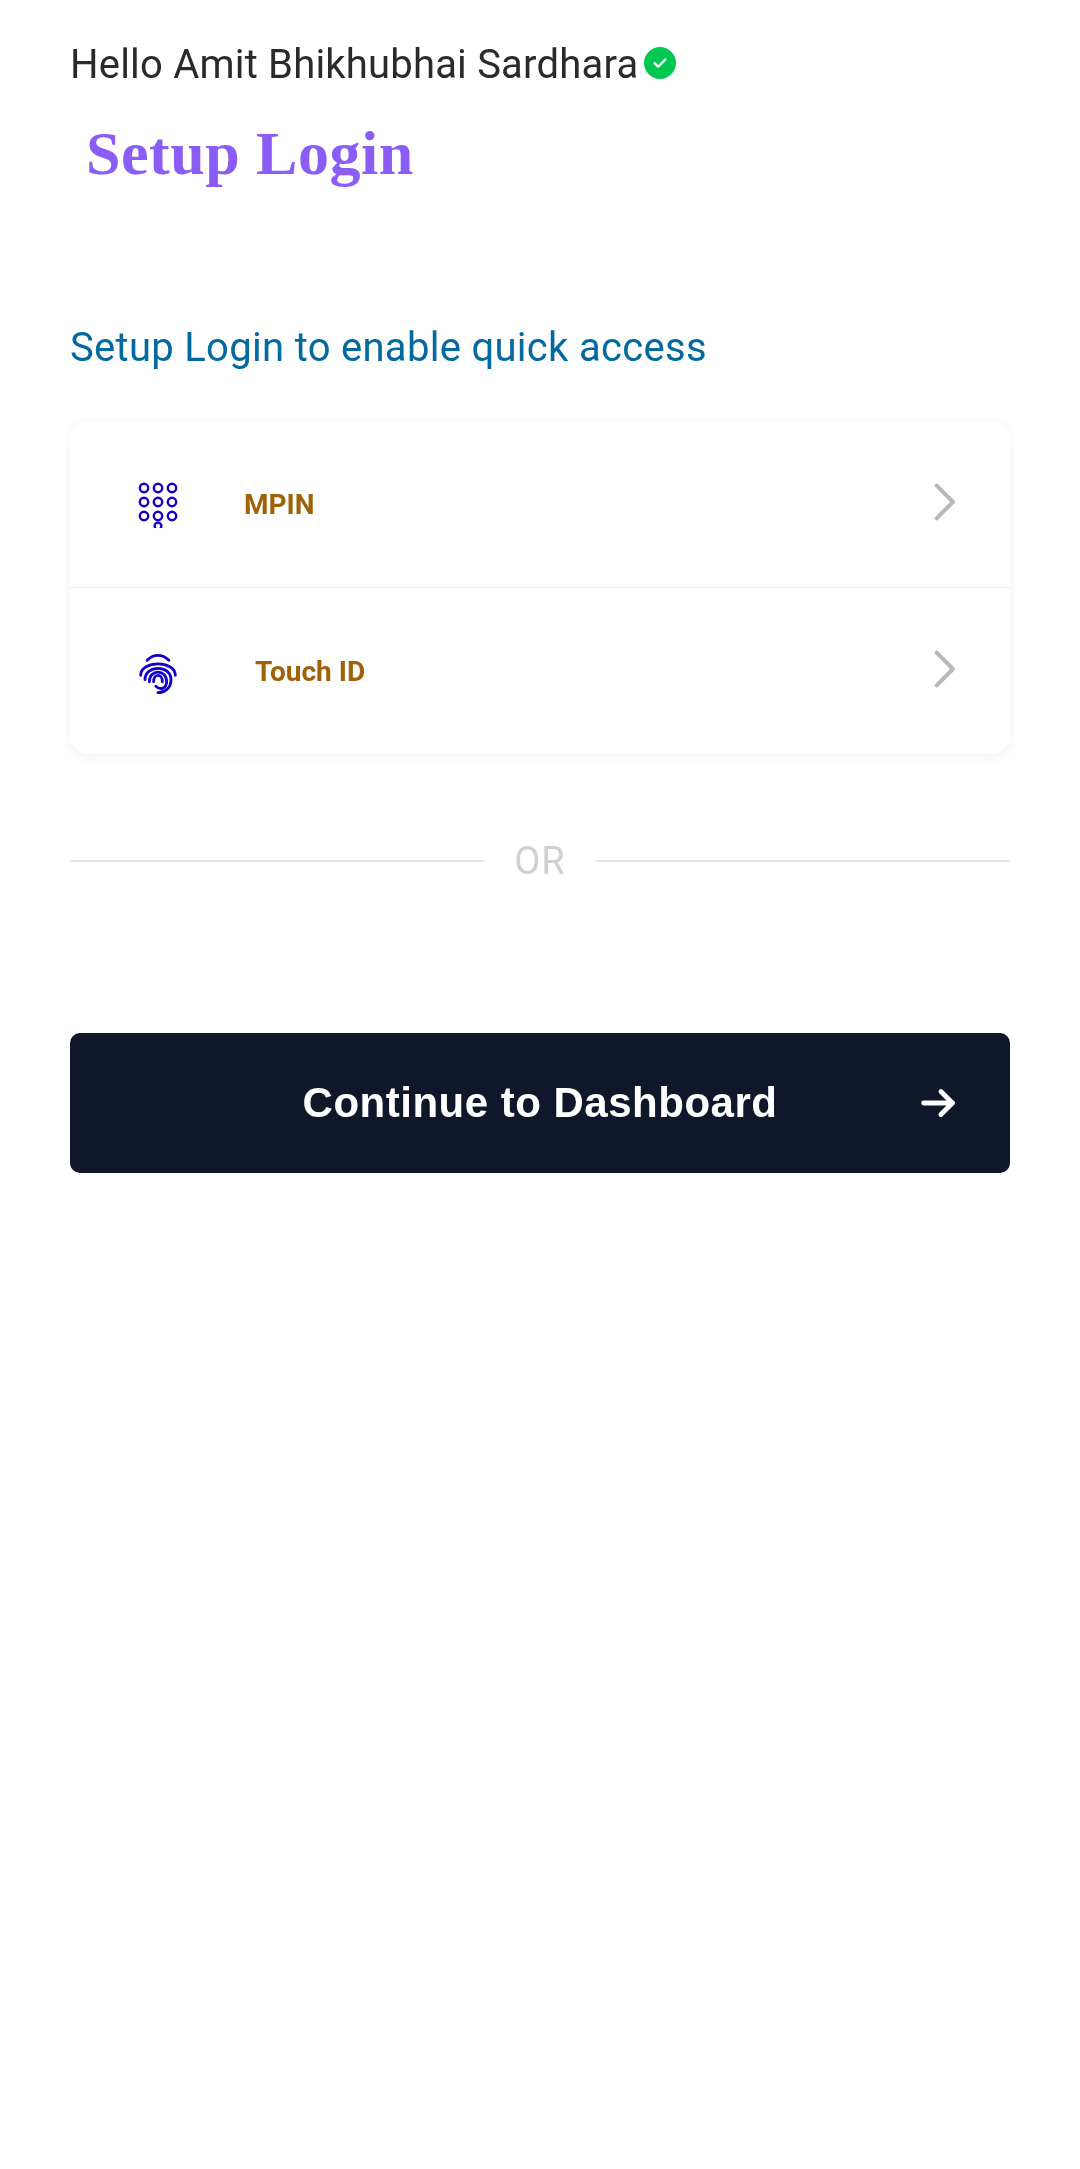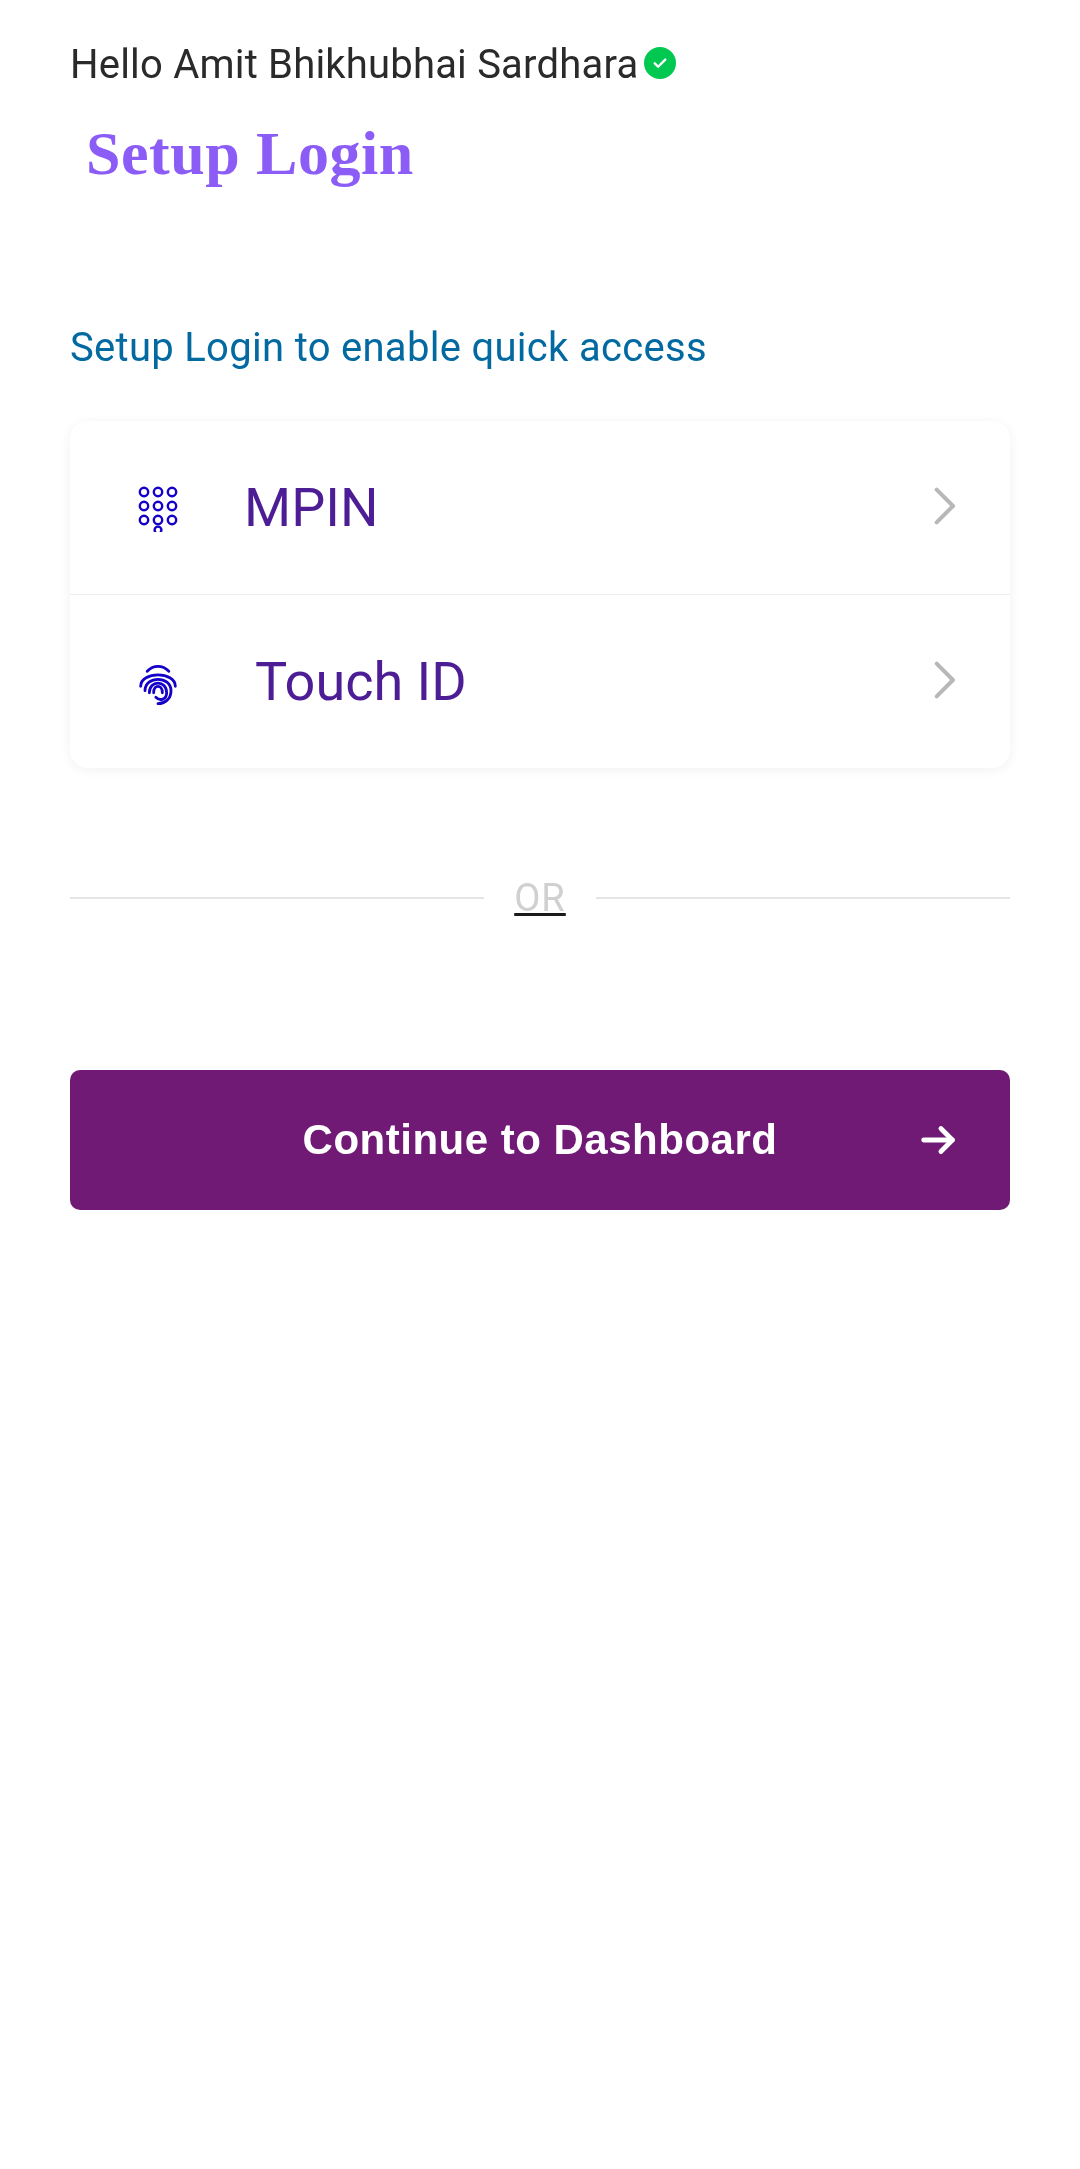--- a/index.html
+++ b/index.html
@@ -73,54 +73,53 @@
   }
   .option-icon {
     width: 56px;
     height: 56px;
     display: flex;
     align-items: center;
     justify-content: center;
     margin-right: 58px;
   }
   .option-label {
-    font-size: 54px;
-    font-weight: 400;
-    color: #4c1d95;
+    font-size: 28px;
+    font-weight: 700;
+    color: #a16207;
     flex: 1;
   }
   .chevron {
     color: #b8b8b8;
   }
   .chevron svg {
     width: 28px;
     height: 42px;
   }
   .or-sep {
     display: flex;
     align-items: center;
     gap: 30px;
-    margin-top: 108px;
-    text-decoration: underline;
+    margin-top: 85px;
   }
   .or-sep .line {
     flex: 1;
     height: 2px;
     background: #e5e5e5;
   }
   .or-sep .or-text {
     font-size: 38px;
     color: #d0d0d0;
     letter-spacing: 1px;
   }
   .primary-btn {
     margin-top: 150px;
     width: 100%;
     height: 140px;
-    background: #701a75;
+    background: #0f172a;
     border: none;
     border-radius: 10px;
     color: #fff;
     font-size: 42px;
     font-weight: 700;
     letter-spacing: 0.5px;
     display: flex;
     align-items: center;
     justify-content: center;
     position: relative;

